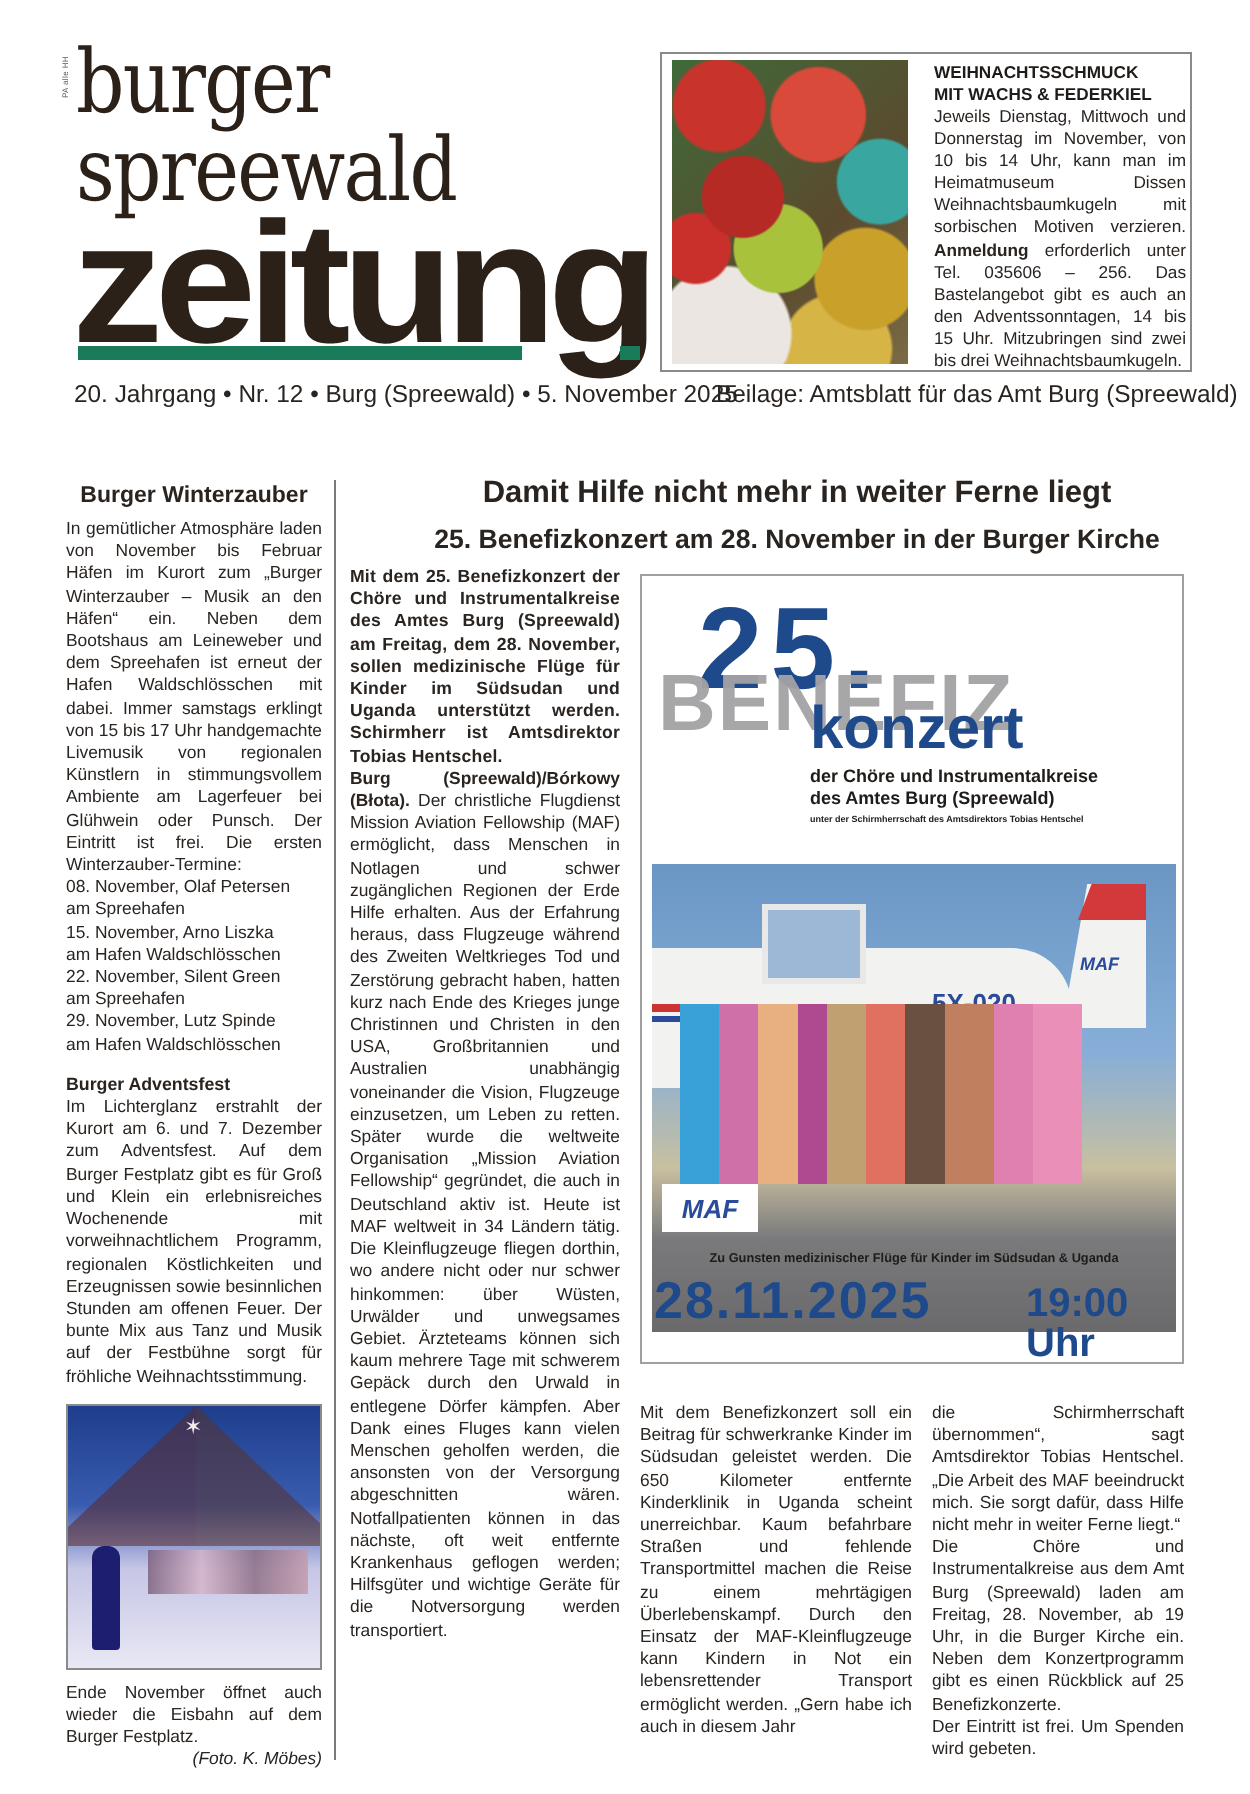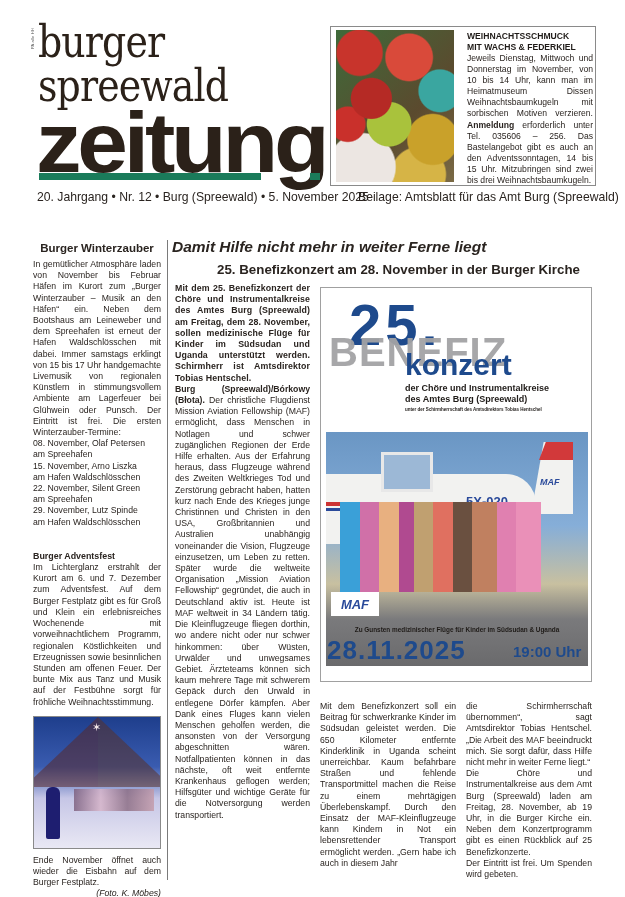--- a/index.html
+++ b/index.html
@@ -35,33 +35,33 @@
   .teaser-title { position: absolute; left: 136px; top: 4px; width: 126px; font-size: 8.6px; font-weight: 700; line-height: 11px; color: #1f1b18; }
   .teaser-body { position: absolute; left: 136px; top: 26px; width: 126px; font-size: 8.6px; line-height: 11.1px; text-align: justify; color: #2a2420; }
   .teaser-body b { font-weight: 700; }
 
   
   .col-left { position: absolute; left: 33px; top: 242px; width: 128px; }
   .col-divider-1 { position: absolute; left: 167px; top: 240px; width: 1px; height: 640px; background: #7a7a7a; }
   .left-head { font-size: 11.5px; font-weight: 700; text-align: center; color: #2a2420; margin-bottom: 5px; }
   .body-text { font-size: 8.7px; line-height: 11.2px; text-align: justify; color: #2a2420; }
   .event-list { font-size: 8.7px; line-height: 11.2px; color: #2a2420; }
-  .subhead { font-size: 8.9px; font-weight: 700; margin-top: 23px; line-height: 11.2px; }
+  .subhead { font-size: 8.9px; font-weight: 700; margin-top: 9px; line-height: 11.2px; }
   .ice-photo { position: relative; width: 128px; height: 133px; margin-top: 8px; border: 1px solid #8a8a8a; overflow: hidden;
     background: linear-gradient(180deg, #1e3e8c 0%, #3a5cb0 38%, #c6c6e6 62%, #e9e8f4 100%); }
   .ice-tent-l { position: absolute; left: -10px; top: 0; width: 0; height: 0; border-left: 74px solid transparent; border-right: 0 solid transparent; border-bottom: 70px solid rgba(90,40,40,0.55); }
   .ice-tent-r { position: absolute; left: 64px; top: 0; width: 0; height: 0; border-right: 74px solid transparent; border-bottom: 70px solid rgba(90,50,40,0.55); }
   .ice-star { position: absolute; left: 58px; top: 4px; font-size: 11px; color: #f4e8e8; }
   .ice-person { position: absolute; left: 12px; top: 70px; width: 14px; height: 52px; background: #1e1e70; border-radius: 6px 6px 2px 2px; }
   .ice-crowd { position: absolute; left: 40px; top: 72px; width: 80px; height: 22px; background: linear-gradient(90deg, #7a5c7a, #d8b4c8, #8a6a80, #c49aa8); opacity: 0.8; }
   .caption { font-size: 8.7px; line-height: 11.2px; text-align: justify; margin-top: 6px; color: #2a2420; }
   .caption-credit { font-size: 8.7px; font-style: italic; text-align: right; color: #2a2420; }
 
   
-  .headline { position: absolute; left: 172px; top: 238px; width: 453px; font-size: 15.5px; font-weight: 700; color: #2a2420; font-style: italic; }
+  .headline { position: absolute; left: 172px; top: 238px; width: 453px; text-align: center; font-size: 15.5px; font-weight: 700; color: #2a2420; }
   .subheadline { position: absolute; left: 172px; top: 262px; width: 453px; text-align: center; font-size: 13.3px; font-weight: 700; color: #2a2420; }
 
   .col-mid { position: absolute; left: 175px; top: 283px; width: 135px; }
   .lead { font-size: 8.8px; line-height: 11.2px; font-weight: 700; text-align: justify; color: #2a2420; letter-spacing: 0.1px; }
   .dateline { font-weight: 700; }
 
   
   .poster { position: absolute; left: 320px; top: 287px; width: 272px; height: 395px; border: 1px solid #a0a0a0; background: #fff; overflow: hidden; }
   .poster-25 { position: absolute; left: 28px; top: 8px; font-size: 58px; font-weight: 700; color: #1e4a8c; letter-spacing: 4px; line-height: 58px; }
   .poster-benefiz { position: absolute; left: 8px; top: 44px; font-size: 40px; font-weight: 700; color: #a3a3a5; letter-spacing: 1px; line-height: 40px; opacity: 0.95; }
@@ -77,21 +77,21 @@
   .plane-tail { position: absolute; left: 205px; top: 10px; width: 42px; height: 72px; background: #f2f2f0; clip-path: polygon(30% 0, 100% 0, 100% 100%, 0 100%); }
   .plane-tail-red { position: absolute; left: 213px; top: 10px; width: 34px; height: 18px; background: #d2393a; clip-path: polygon(20% 0, 100% 0, 100% 100%, 0 100%); }
   .plane-reg { position: absolute; left: 140px; top: 62px; font-size: 13px; font-weight: 700; color: #2a4a9a; }
   .plane-door { position: absolute; left: 55px; top: 20px; width: 52px; height: 40px; background: #9cb8d6; border: 3px solid #e8e8e8; }
   .tail-logo { position: absolute; left: 214px; top: 45px; font-size: 9px; font-weight: 700; font-style: italic; color: #2a4a9a; }
   .people { position: absolute; left: 14px; top: 70px; width: 245px; height: 90px;
     background: linear-gradient(90deg, #3aa0d8 0 8%, #d070a8 8% 16%, #e8b080 16% 24%, #b04a90 24% 30%, #c0a070 30% 38%, #e07060 38% 46%, #6a5040 46% 54%, #c08060 54% 64%, #e080b0 64% 72%, #ea90b8 72% 82%, transparent 82%); }
   .maf-badge { position: absolute; left: 5px; top: 160px; width: 48px; height: 24px; background: #fff; display: flex; align-items: center; justify-content: center; font-size: 13px; font-weight: 700; font-style: italic; color: #2a4a9a; }
   .poster-beneficiary { position: absolute; left: 0; top: 338px; width: 272px; text-align: center; font-size: 6.4px; font-weight: 700; color: #1f1b18; }
   .poster-date { position: absolute; left: 6px; top: 349px; font-size: 26px; font-weight: 700; color: #1e4a8c; line-height: 26px; letter-spacing: 1px; text-align: center; }
-  .poster-time { position: absolute; left: 192px; top: 354px; font-size: 15px; font-weight: 700; color: #1e4a8c; line-height: 20px; }
+  .poster-time { position: absolute; left: 192px; top: 354px; font-size: 20px; font-weight: 700; color: #1e4a8c; line-height: 20px; }
   .poster-venue { position: absolute; left: 0; top: 377px; width: 272px; text-align: center; font-size: 10.2px; font-weight: 700; color: #1f1b18; letter-spacing: 0.2px; }
 
   .col-bottom-1 { position: absolute; left: 320px; top: 701px; width: 136px; }
   .col-bottom-2 { position: absolute; left: 466px; top: 701px; width: 126px; }
 </style>
 </head>
 <body>
 
 <div class="masthead">
   <div class="side-code">PA alle HH</div>

